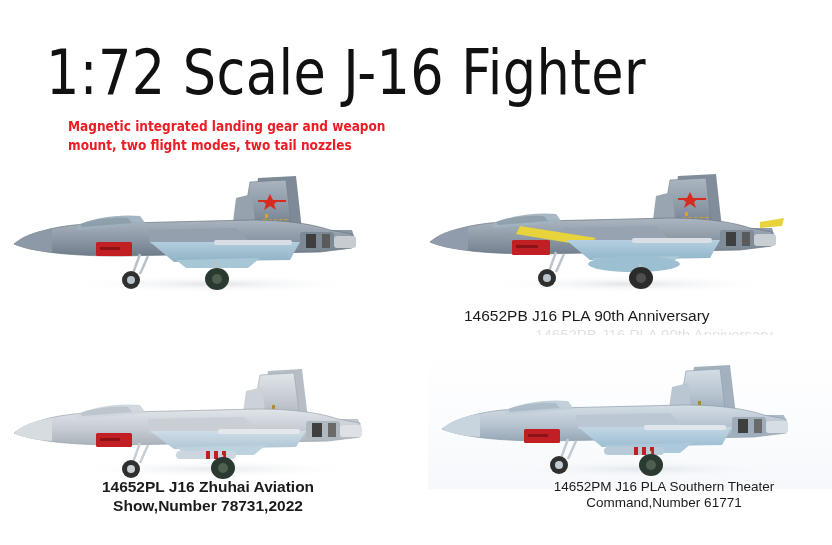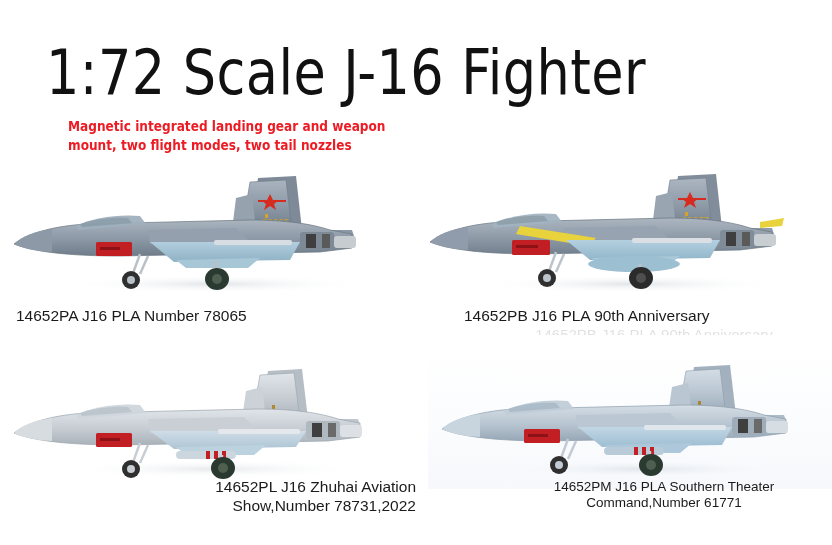--- a/index.html
+++ b/index.html
@@ -97,21 +97,21 @@
     left: 0;
     width: 100%;
     font-family: "Liberation Sans", sans-serif;
     font-size: 15.5px;
     line-height: 19px;
     color: #1b1b1b;
     white-space: pre-line;
   }
   .cap-a { top: 142px; text-align: left;  padding-left: 16px; }
   .cap-b { top: 142px; text-align: left;  padding-left: 48px; }
-  .cap-c { top: 130px; text-align: right; padding-right: 70px; }
+  .cap-c { top: 130px; text-align: center; padding-right: 70px; font-weight: bold; }
   .cap-d { top: 132px; text-align: center; font-size: 13.5px; line-height: 16px; padding-left: 28px; }
 
   
   .cap-b-ghost {
     position: absolute;
     top: 163px;
     left: 0;
     width: 100%;
     text-align: center;
     padding-left: 30px;
@@ -205,21 +205,20 @@
             <path d="M140,90 L132,112"></path>
             <path d="M148,92 L140,110"></path>
             <path d="M216,96 L216,112"></path>
           </g>
           <ellipse cx="131" cy="116" rx="9" ry="9" fill="#2f2f2f"></ellipse>
           <ellipse cx="131" cy="116" rx="4" ry="4" fill="#b9c1c8"></ellipse>
           <ellipse cx="217" cy="115" rx="12" ry="11" fill="#2b3a30"></ellipse>
           <ellipse cx="217" cy="115" rx="5" ry="5" fill="#4e5f52"></ellipse>
         </svg>
       </div>
-      <div class="caption cap-a">14652PA J16 PLA Number 78065</div>
     </div>
 
     <div class="cell cell-b">
       <div class="photo">
         <svg viewBox="0 0 416 142" preserveAspectRatio="xMidYMid meet">
           <defs>
             <linearGradient id="fusB" x1="0" y1="0" x2="0" y2="1">
               <stop offset="0%" stop-color="#abb6c1"></stop>
               <stop offset="55%" stop-color="#8e9aa6"></stop>
               <stop offset="100%" stop-color="#73808e"></stop>

